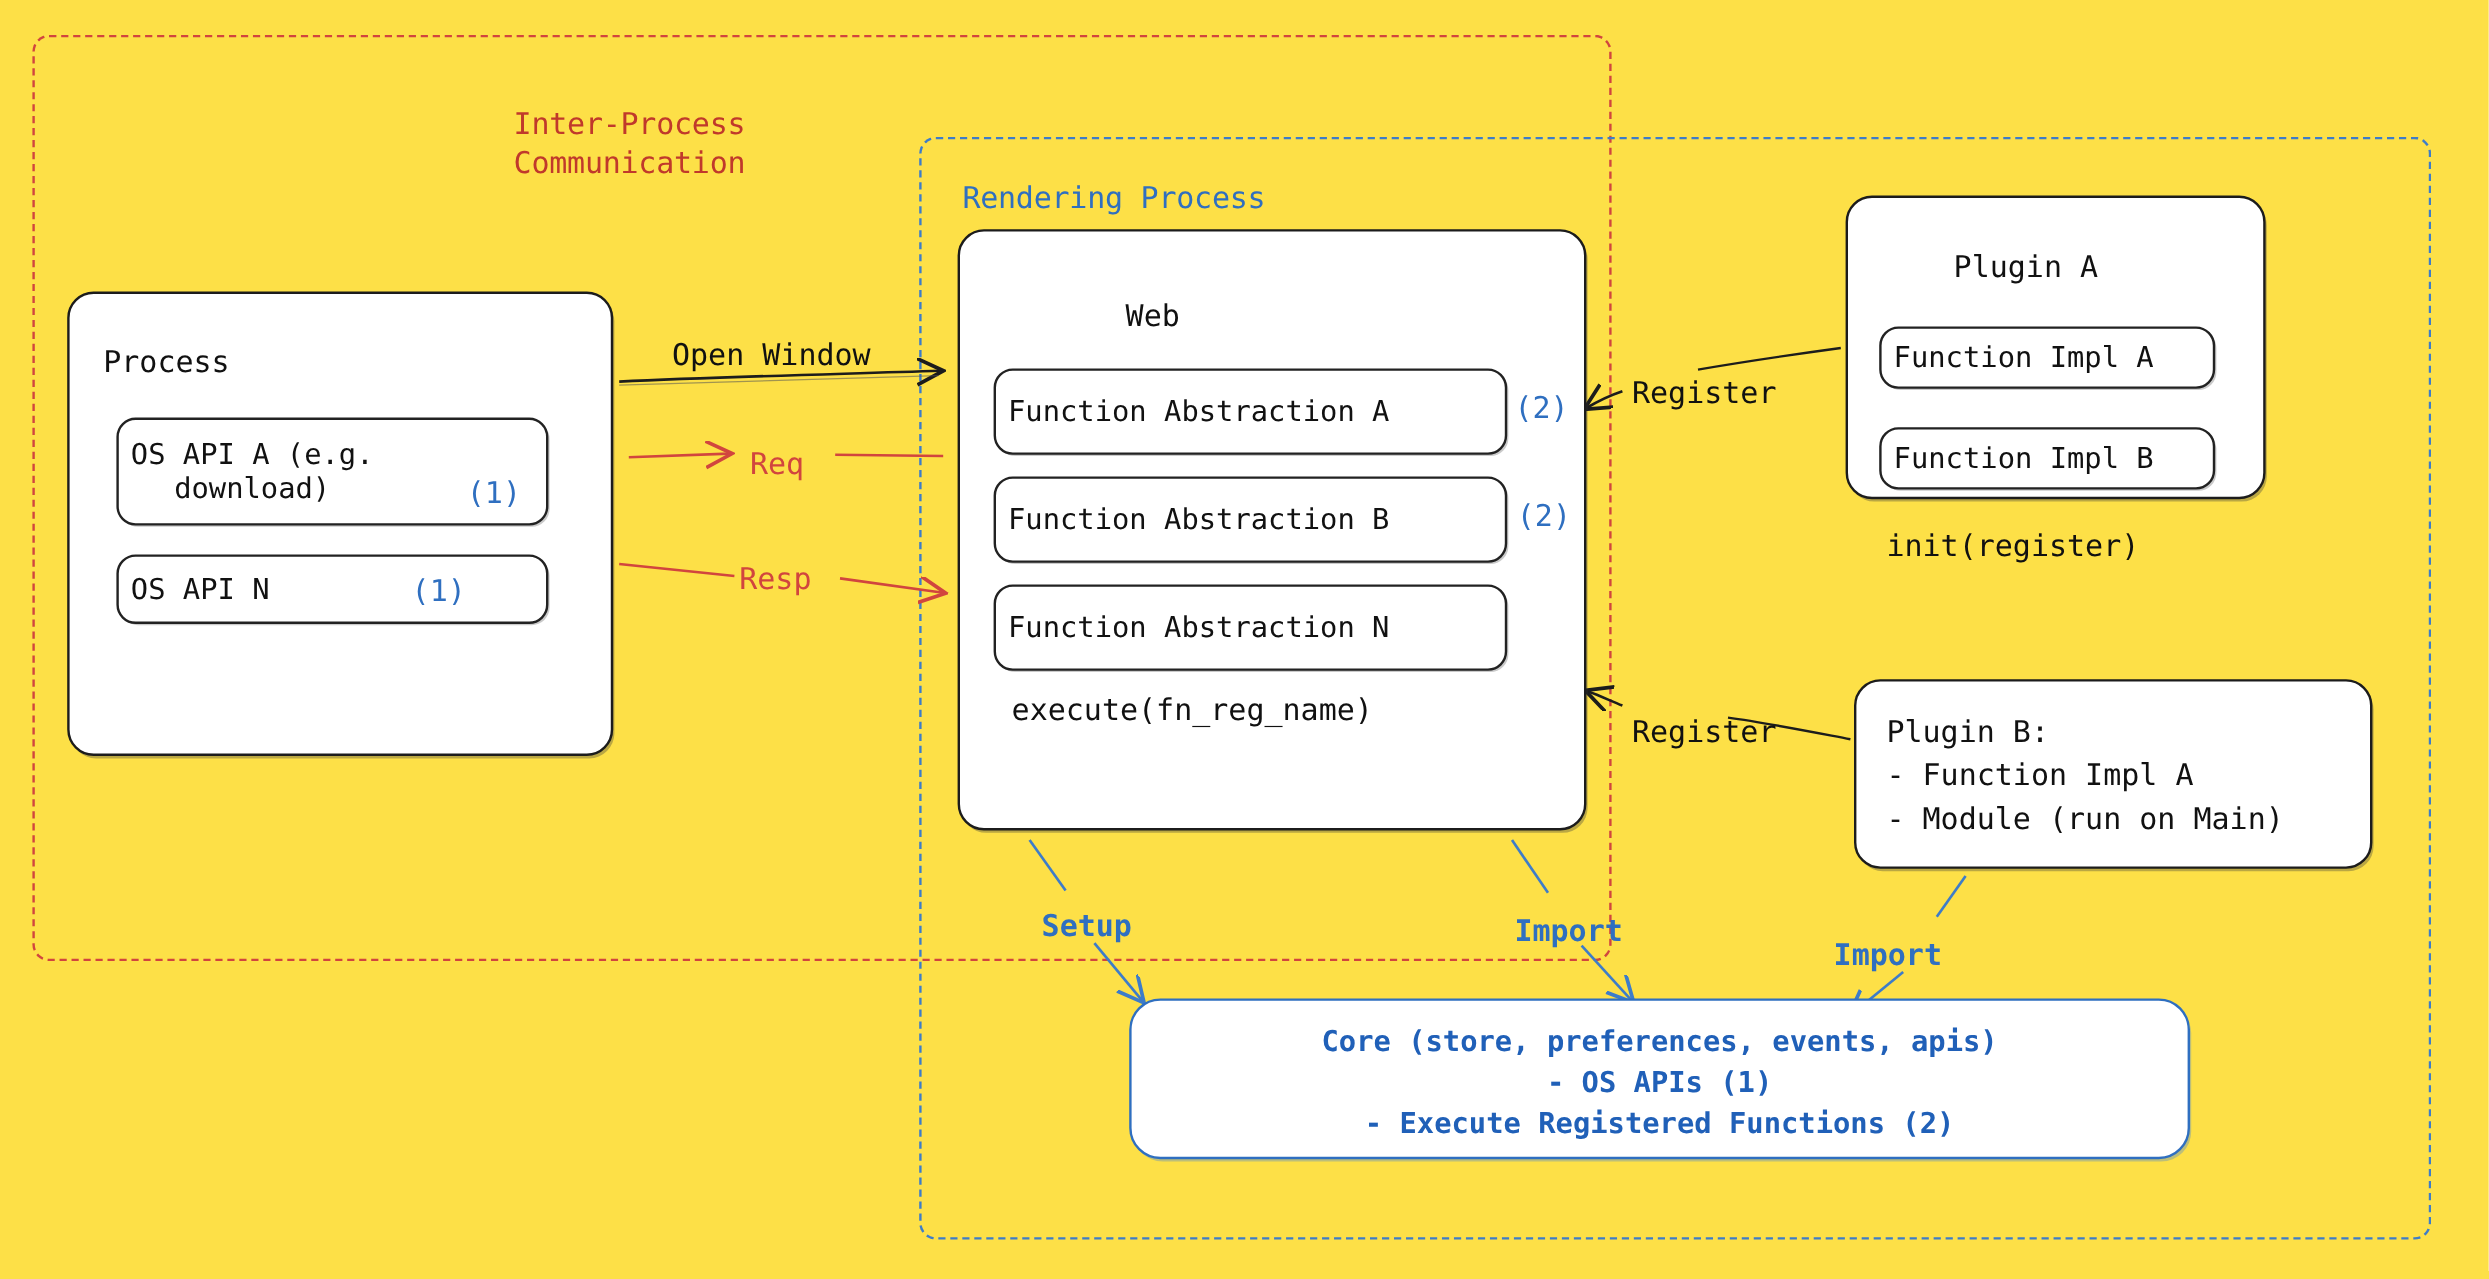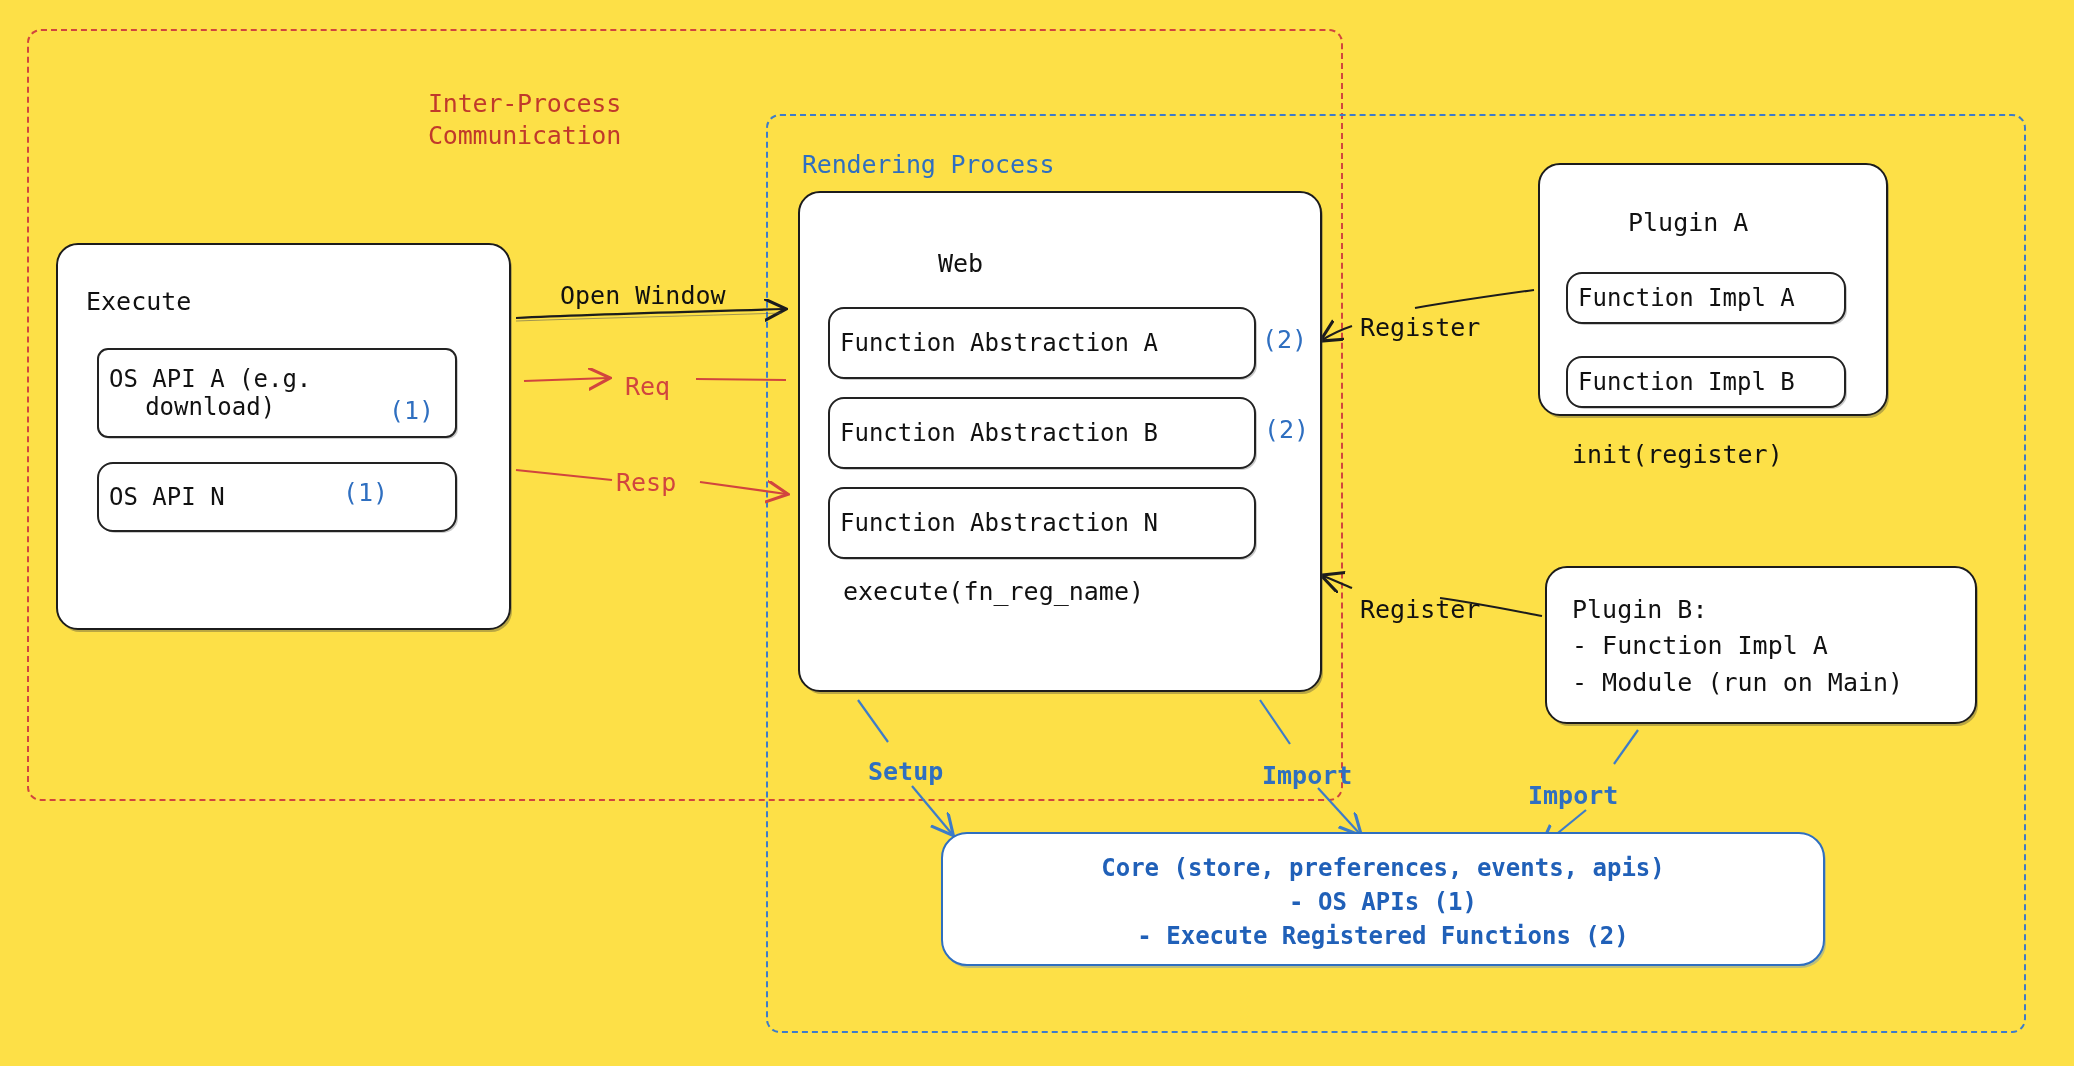--- a/index.html
+++ b/index.html
@@ -102,22 +102,22 @@
     position: absolute;
     font-size: 25px;
     color: #111111;
     white-space: pre-line;
     line-height: 1.45;
   }
 
   
   #electron-box { left: 56px; top: 243px; width: 455px; height: 387px; }
   #electron-title { left: 86px; top: 287px; }
-  #os-api-a { left: 97px; top: 348px; width: 360px; height: 90px; border-radius: 11px; }
-  #os-api-n { left: 97px; top: 462px; width: 360px; height: 70px; }
+  #os-api-a { left: 97px; top: 348px; width: 360px; height: 90px; }
+  #os-api-n { left: 97px; top: 462px; width: 360px; height: 58px; }
 
   
   #web-box { left: 798px; top: 191px; width: 524px; height: 501px; }
   #web-title { left: 938px; top: 249px; }
   .fa { left: 828px; width: 428px; height: 72px; }
   #fa-a { top: 307px; }
   #fa-b { top: 397px; }
   #fa-n { top: 487px; }
   #fa-a-marker { left: 1262px; top: 325px; }
   #fa-b-marker { left: 1264px; top: 415px; }
@@ -238,21 +238,21 @@
       <path d="M1318,788 L1360,834" fill="none" stroke="#3d7cc9" stroke-width="2.2" marker-end="url(#arrow-blue)"></path>
     </g>
 
     <g>
       <path d="M1638,730 L1614,764" fill="none" stroke="#3d7cc9" stroke-width="2.2"></path>
       <path d="M1586,810 L1542,846" fill="none" stroke="#3d7cc9" stroke-width="2.2" marker-end="url(#arrow-blue)"></path>
     </g>
   </svg>
 
   <div id="electron-box" class="node"></div>
-  <div id="electron-title" class="node-title">Execute</div>
+  <div id="electron-title" class="node-title">Process</div>
 
   <div id="os-api-a" class="subnode">
     <span>OS API A (e.g.
 download)</span>
     <span class="marker" style="left:290px; top:46px;">(1)</span>
   </div>
 
   <div id="os-api-n" class="subnode">
     <span>OS API N</span>
     <span class="marker" style="left:244px; top:14px;">(1)</span>

